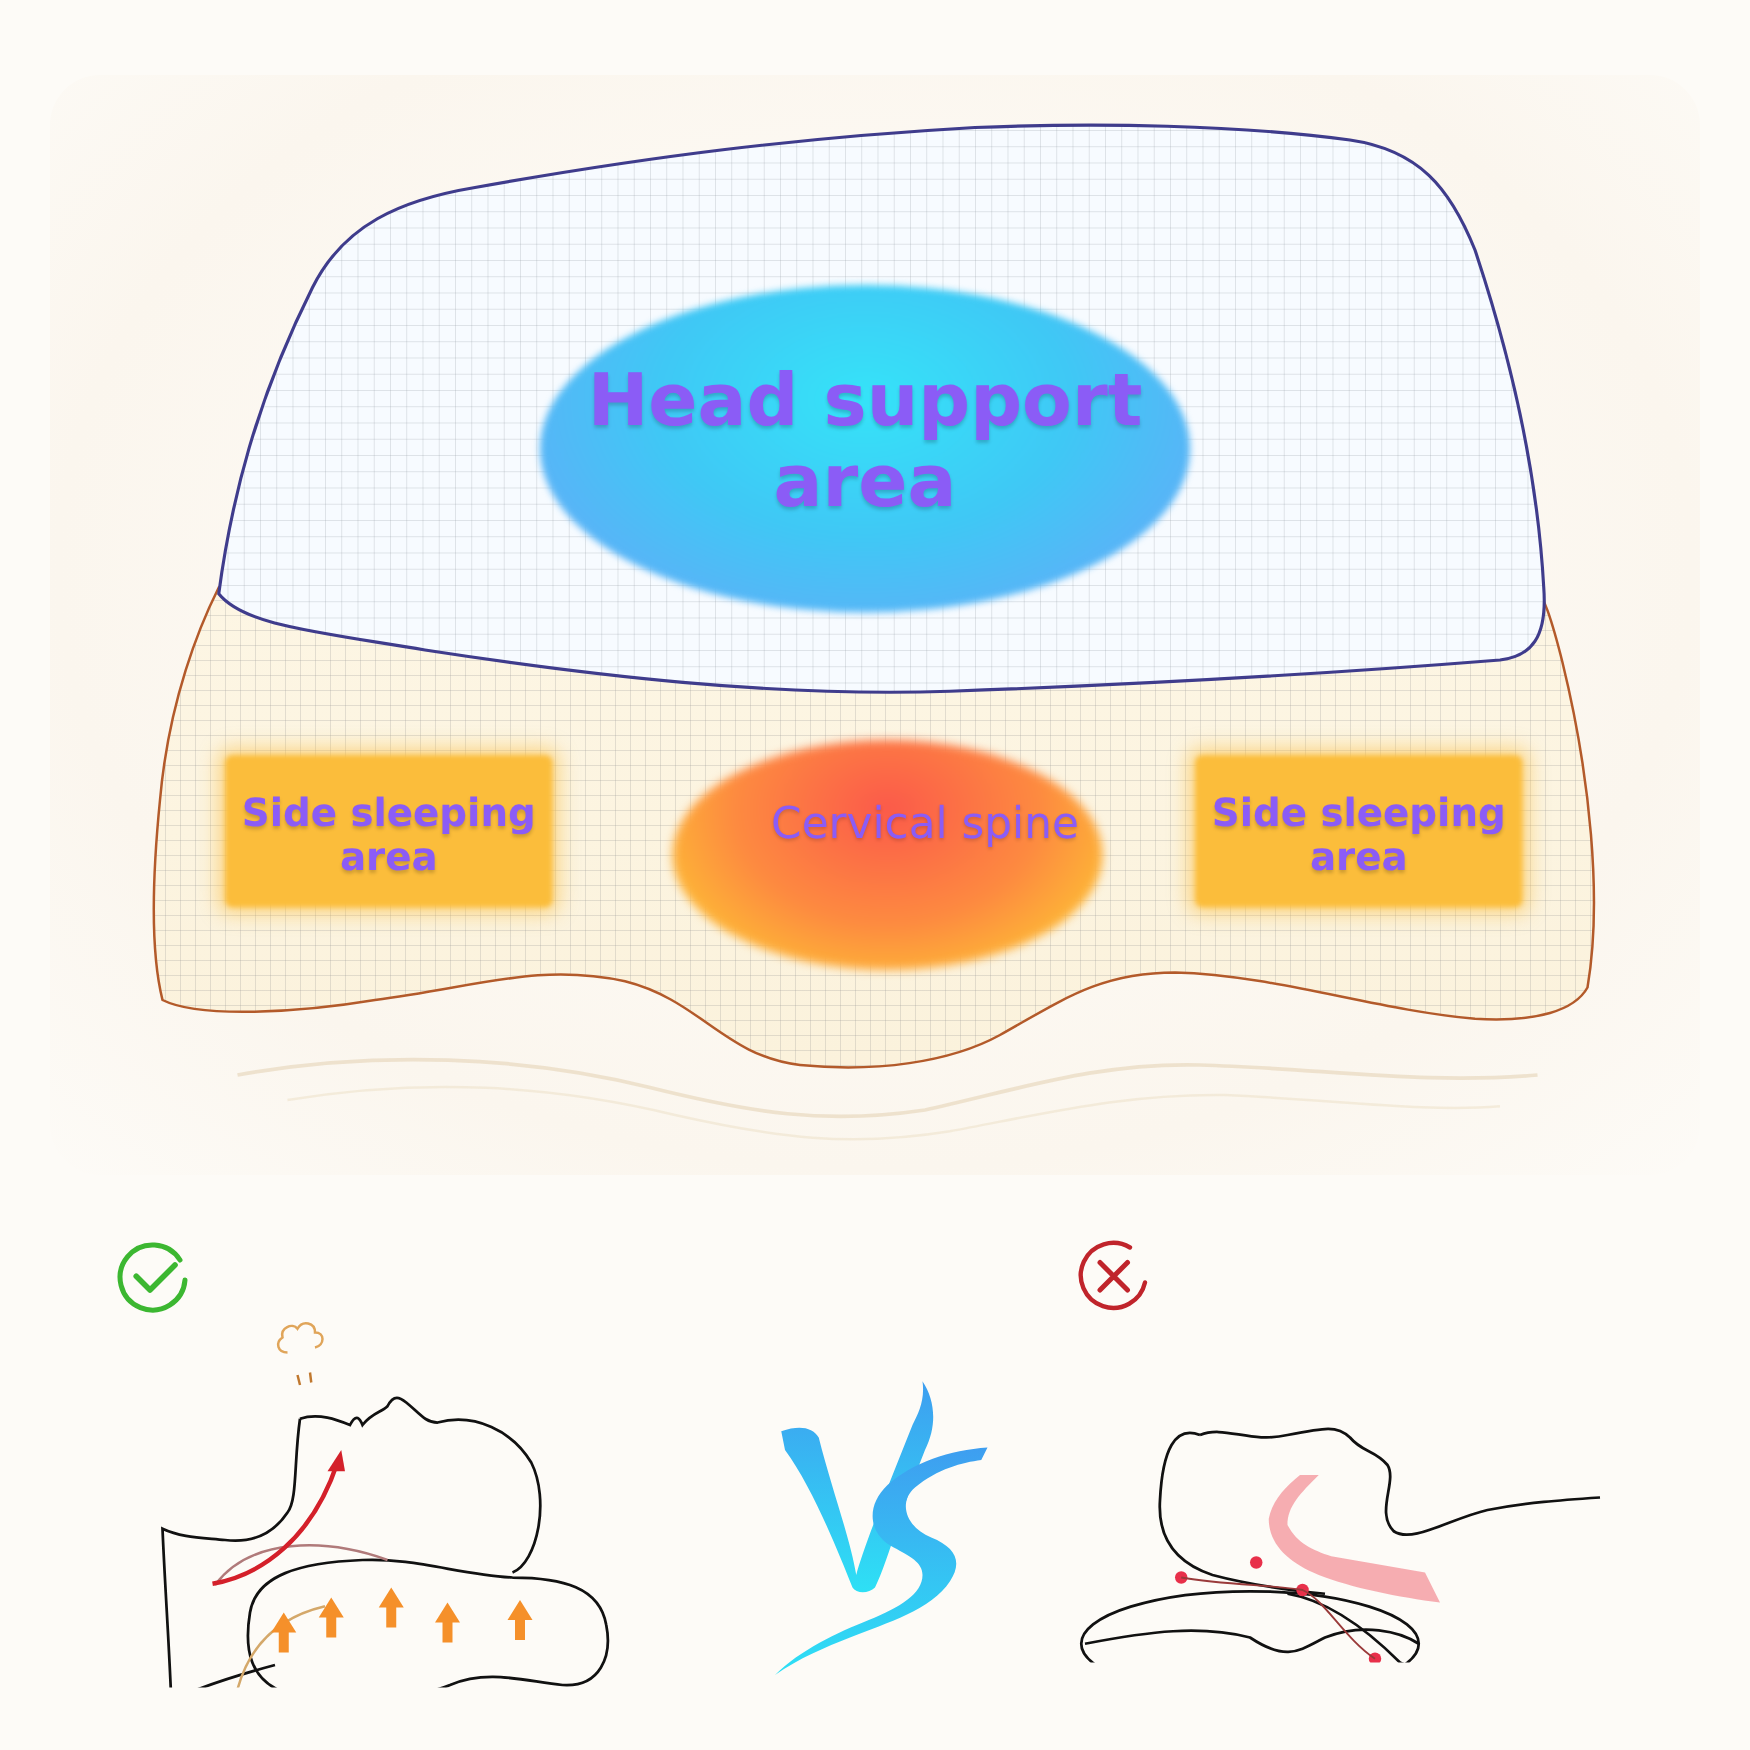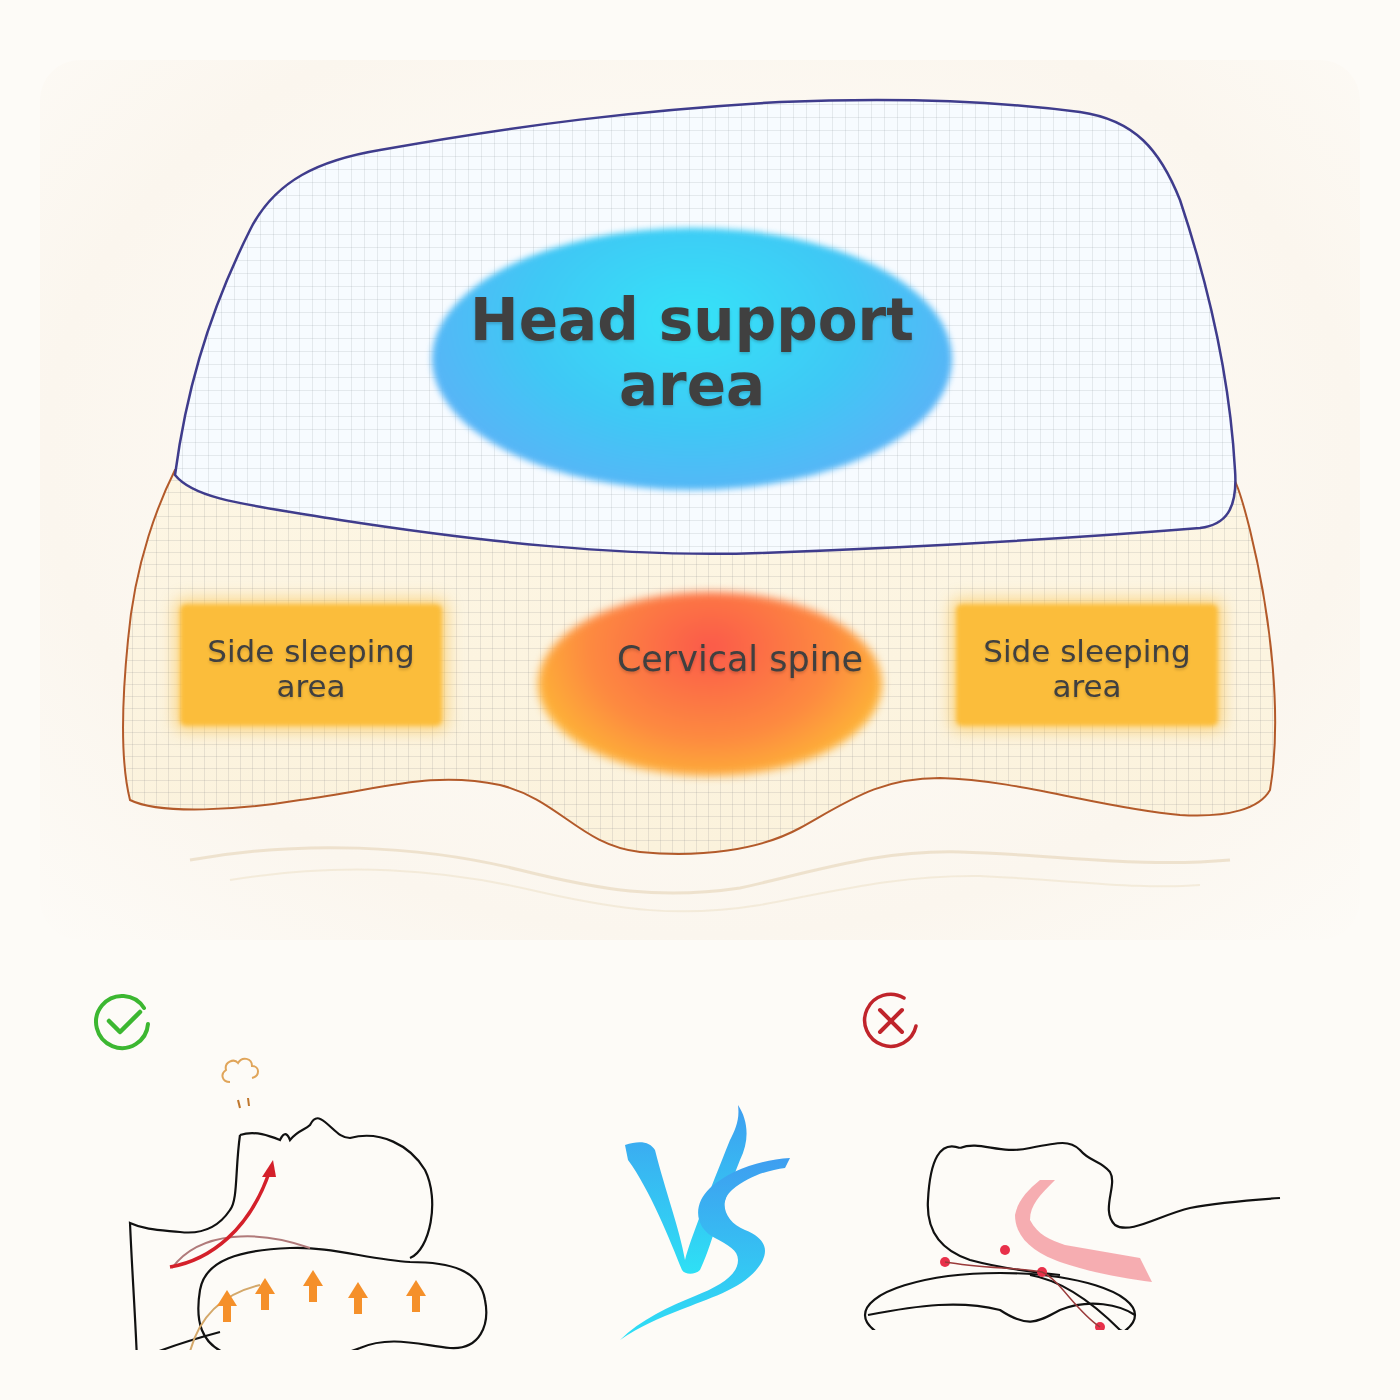--- a/index.html
+++ b/index.html
@@ -8,39 +8,39 @@
     background: #fdfbf7;
     font-family: "DejaVu Sans", sans-serif;
   }
   .glow-bg {
     position: absolute; left: 40px; top: 60px; width: 1320px; height: 880px;
     background: radial-gradient(ellipse at 50% 45%, #fffdf9 0%, #fbf6ee 70%, #fdfbf7 100%);
     border-radius: 40px;
   }
   svg.pillow { position: absolute; left: 0; top: 0; }
   .label {
-    position: absolute; color: #404040; text-align: center; font-weight: bold;
+    position: absolute; color: #8b5cf6; text-align: center; font-weight: bold;
     text-shadow: 0 2px 3px rgba(0,0,0,0.18);
     line-height: 1.12;
   }
   .head-blob {
     position: absolute; left: 432px; top: 228px; width: 520px; height: 262px;
     border-radius: 50%;
     background: radial-gradient(ellipse at 50% 35%, #35e3f8 0%, #3fc8f5 45%, #5cb1f7 80%, rgba(100,180,247,0.0) 100%);
     filter: blur(3px);
   }
   .head-label { left: 432px; top: 288px; width: 520px; font-size: 58px; }
   .side-box {
     position: absolute; width: 262px; height: 122px;
     background: #fbbd3b; filter: blur(2px); border-radius: 6px;
     box-shadow: 0 0 14px 6px rgba(252,190,60,0.5);
   }
   .side-left { left: 180px; top: 604px; }
   .side-right { left: 956px; top: 604px; }
-  .side-label { font-size: 31px; font-weight: normal; width: 262px; }
+  .side-label { font-size: 31px; font-weight: bold; width: 262px; }
   .side-label-left { left: 180px; top: 634px; }
   .side-label-right { left: 956px; top: 634px; }
   .cervical-blob {
     position: absolute; left: 538px; top: 592px; width: 344px; height: 184px;
     border-radius: 50%;
     background: radial-gradient(ellipse at 50% 30%, #fb5a4a 0%, #fd8a40 50%, #fdc134 85%, rgba(253,200,60,0) 100%);
     filter: blur(4px);
   }
   .cervical-label { left: 538px; top: 640px; width: 404px; font-size: 35px; font-weight: normal; }
   .icon-abs { position: absolute; }

